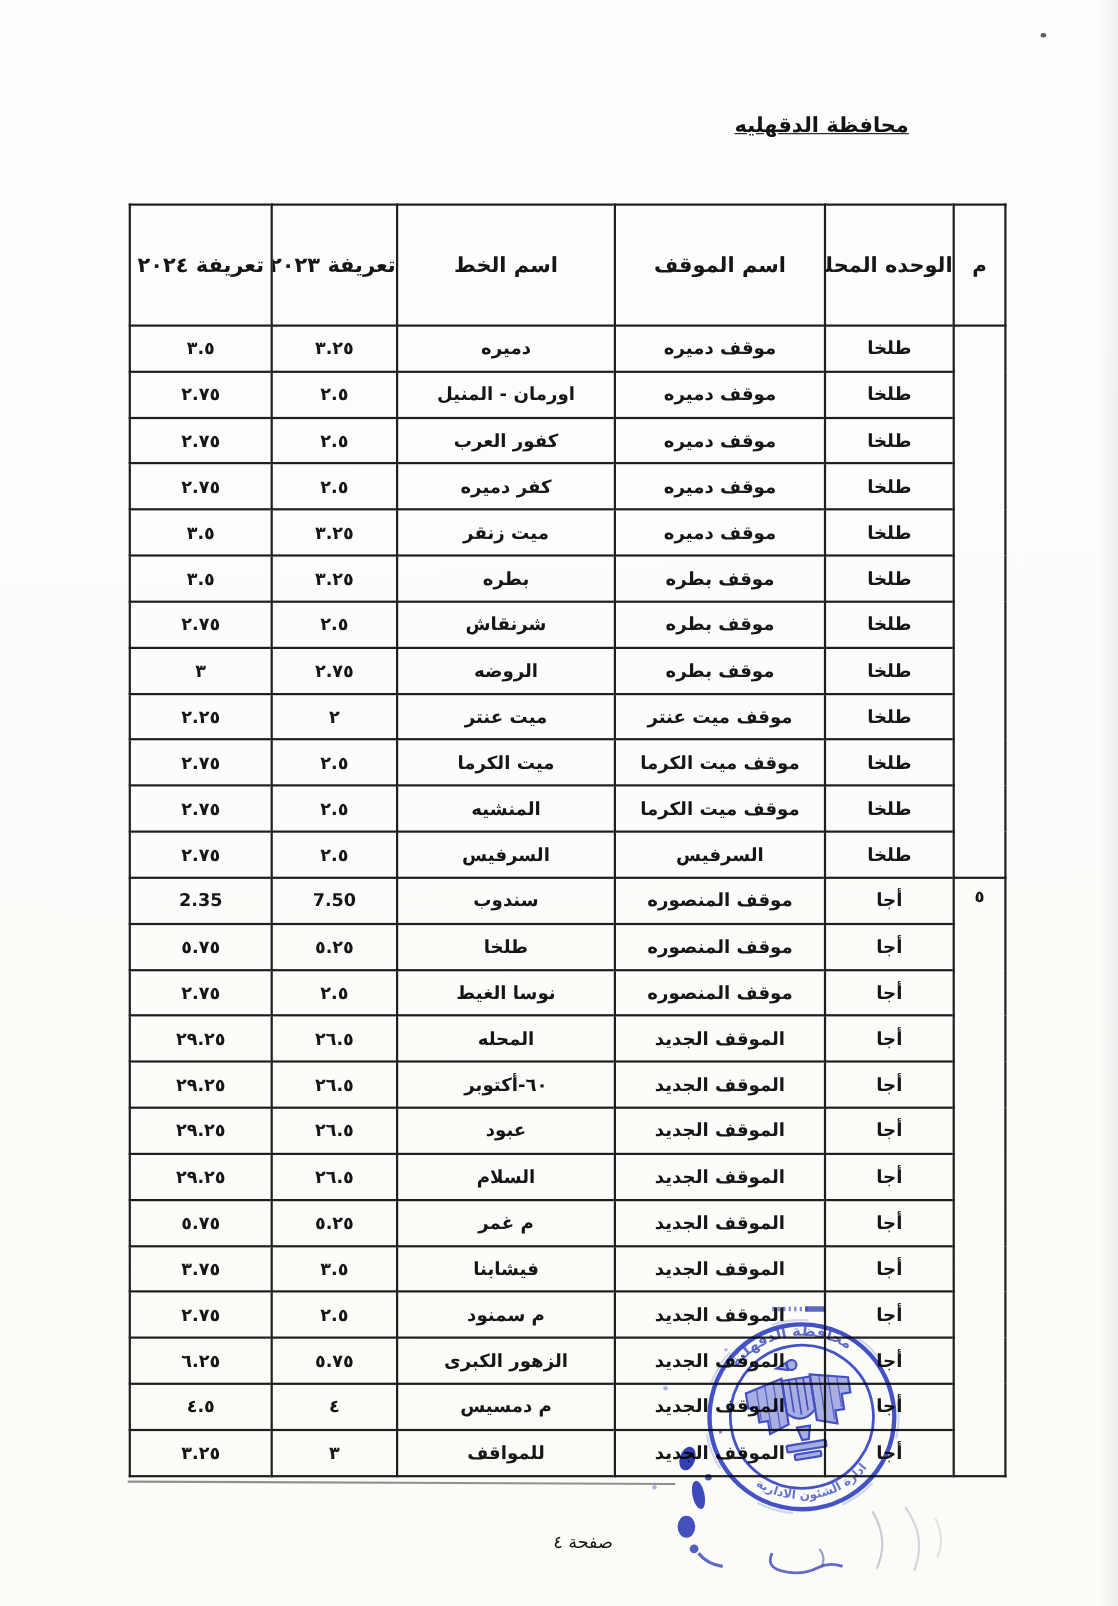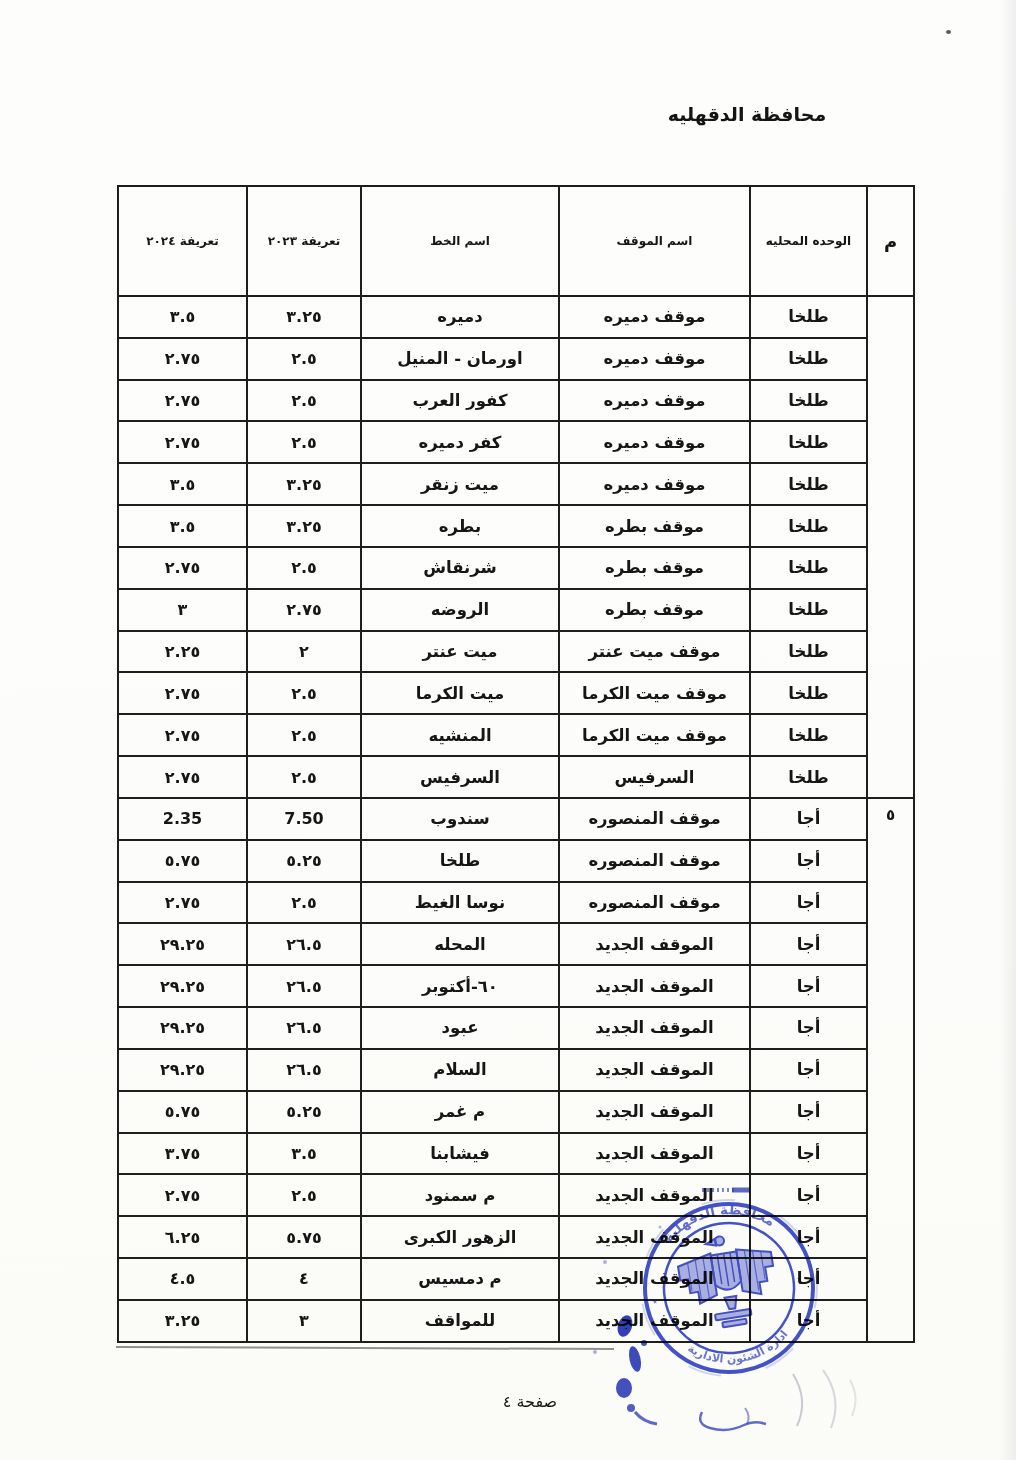--- a/index.html
+++ b/index.html
@@ -17,35 +17,36 @@
   }
   .corner-dot {
     position:absolute; left:946px; top:30px; width:5px; height:4px;
     background:#3e3e3e; border-radius:50%; opacity:.85;
   }
   .org-header {
     position:absolute; left:597px; top:100px; width:300px;
     text-align:center; font-weight:bold; font-size:19px; line-height:28px;
     direction:rtl; color:#141414;
     letter-spacing:.2px;
+    text-decoration:underline;
   }
   .tariff-table {
     position:absolute; left:117px; top:185px;
     width:796px; border-collapse:collapse; table-layout:fixed;
     direction:rtl;
     border:2px solid #1b1b1b;
   }
   .tariff-table th, .tariff-table td {
     border:2px solid #1e1e1e;
     text-align:center; vertical-align:middle;
     font-weight:bold; color:#161616;
     padding:0; overflow:hidden; white-space:nowrap;
   }
   .tariff-table thead tr { height:110px; }
-  .tariff-table thead th { font-size:12px; }
+  .tariff-table thead th { font-size:19px; }
   .tariff-table thead th.th-serial { font-size:18px; }
   .tariff-table tbody tr { height:41.84px; }
   .tariff-table tbody td { font-size:16.5px; }
   .tariff-table tbody td.serial-cell {
     vertical-align:top; padding-top:7px; font-size:15px;
   }
   .tariff-table tbody td.tariff-2023-cell,
   .tariff-table tbody td.tariff-2024-cell { font-size:16px; }
   .ghost-line {
     position:absolute; left:116px; top:1347px; width:498px; height:2px;

